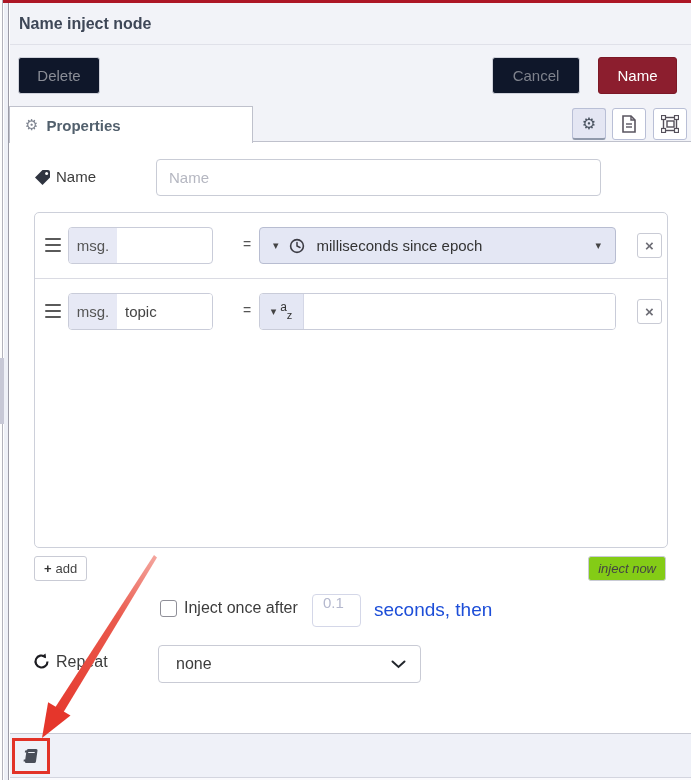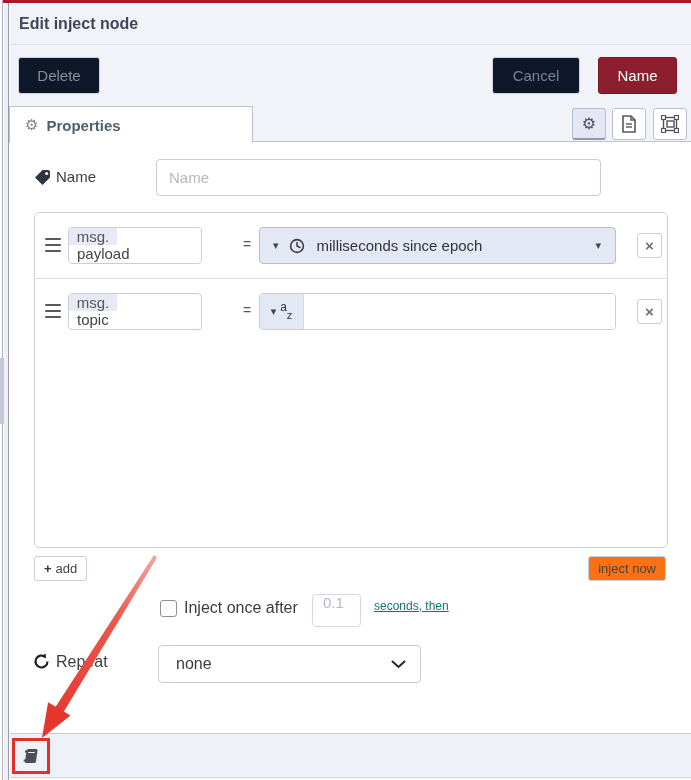--- a/index.html
+++ b/index.html
@@ -36,45 +36,45 @@
   .name-label{position:absolute;left:56px;top:168px;font-size:15px;color:#3c3c3c;}
   .name-input{position:absolute;left:156px;top:159px;width:445px;height:37px;border:1px solid #c9ccd6;border-radius:4px;padding:0 12px;font-size:15px;color:#444;font-family:inherit;outline:none;}
   .name-input::placeholder{color:#b5b7c1;}
   
   .prop-list{position:absolute;left:34px;top:212px;width:634px;height:336px;border:1px solid #cdd0da;border-radius:5px;background:#fff;}
   .prop-row{position:absolute;left:0;right:0;height:66px;}
   .prop-row.r0{top:0;border-bottom:1px solid #dadbe3;}
   .prop-row.r1{top:66px;}
   .drag-handle{position:absolute;left:10px;top:25px;width:16px;height:14px;display:flex;flex-direction:column;justify-content:space-between;cursor:grab;}
   .drag-handle span{display:block;height:2px;background:#5a5a5a;border-radius:1px;}
-  .msg-group{position:absolute;left:33px;top:14px;width:134px;height:37px;border:1px solid #c9ccd9;border-radius:4px;overflow:hidden;display:flex;background:#fff;flex-direction:column;}
+  .msg-group{position:absolute;left:33px;top:14px;width:145px;height:37px;border:1px solid #c9ccd9;border-radius:4px;overflow:hidden;display:flex;background:#fff;}
   .msg-prefix{width:48px;background:#e7e9f5;color:#555;font-size:15px;display:flex;align-items:center;justify-content:center;flex:none;}
   .msg-key{border:none;outline:none;width:100%;padding:0 8px;font-size:15px;color:#444;font-family:inherit;}
   .eq{position:absolute;left:208px;top:23px;font-size:14px;color:#555;}
   .typed-input-ts{position:absolute;left:224px;top:14px;width:357px;height:37px;background:#e4e7f4;border:1px solid #b8bdd1;border-radius:4px;display:flex;align-items:center;cursor:pointer;}
   .typed-input-str{position:absolute;left:224px;top:14px;width:357px;height:37px;background:#fff;border:1px solid #c9ccd9;border-radius:4px;display:flex;align-items:stretch;overflow:hidden;}
   .ti-caret{font-size:11px;color:#444;padding:0 0 0 13px;}
   .ti-caret.right{margin-left:auto;padding:0 14px 0 0;}
   .ti-label{font-size:15px;color:#333;margin-left:12px;}
   .ti-type-btn{width:44px;background:#e4e7f4;display:flex;align-items:center;justify-content:center;gap:4px;flex:none;cursor:pointer;border-right:1px solid #d4d7e6;}
   .ti-type-btn .ti-caret{padding:0;}
   .az{font-size:12px;color:#333;line-height:1;position:relative;top:-3px;}
   .az sub{font-size:11px;position:relative;top:5px;left:0px;}
   .ti-value-input{border:none;outline:none;flex:1;font-size:15px;padding:0 8px;font-family:inherit;color:#444;}
   .remove-btn{position:absolute;left:602px;top:20px;width:25px;height:25px;border:1px solid #c9cbd5;border-radius:3px;background:#fff;color:#6e6e76;font-size:15px;font-weight:bold;display:flex;align-items:center;justify-content:center;cursor:pointer;line-height:1;}
   .clock-icon{margin-left:10px;flex:none;display:flex;}
   
   .add-btn{position:absolute;left:34px;top:556px;height:25px;padding:0 9px;border:1px solid #c9cbd5;border-radius:3px;background:#fff;font-size:13px;color:#444;display:flex;align-items:center;gap:4px;cursor:pointer;}
   .add-plus{font-weight:bold;font-size:13px;color:#333;}
-  .inject-now-btn{position:absolute;right:25px;top:556px;height:25px;padding:0 9px;border:1px solid #c9cbd5;border-radius:3px;background:#f97316;font-size:13px;color:#444;display:flex;align-items:center;cursor:pointer;}
+  .inject-now-btn{position:absolute;right:25px;top:556px;height:25px;padding:0 9px;border:1px solid #c9cbd5;border-radius:3px;background:#84cc16;font-size:13px;color:#444;display:flex;align-items:center;cursor:pointer;font-style:italic;}
   
   .once-checkbox{position:absolute;left:160px;top:600px;width:17px;height:17px;border:1px solid #8f8f98;border-radius:3px;background:#fff;cursor:pointer;}
   .once-before{position:absolute;left:184px;top:599px;font-size:16px;color:#3c3c3c;}
   .once-input{position:absolute;left:312px;top:594px;width:49px;height:33px;border:1px solid #d4d7e8;border-radius:4px;color:#b4b8ce;font-size:15px;padding:0 0 16px 10px;font-family:inherit;outline:none;background:#fff;}
-  .once-after{position:absolute;left:374px;top:599px;font-size:12px;color:#0f766e;text-decoration:underline;}
+  .once-after{position:absolute;left:374px;top:599px;font-size:19px;color:#1d4ed8;}
   
   .repeat-icon{position:absolute;left:33px;top:653px;display:flex;}
   .repeat-label{position:absolute;left:56px;top:653px;font-size:16px;color:#3c3c3c;}
   .repeat-select{position:absolute;left:158px;top:645px;width:263px;height:38px;border:1px solid #c9cbd5;border-radius:4px;background:#fff;display:flex;align-items:center;cursor:pointer;}
   .repeat-value{font-size:16px;color:#3c3c3c;margin-left:17px;}
   .repeat-chevron{margin-left:auto;margin-right:14px;display:flex;}
   
   .footer-bar{position:absolute;left:10px;top:733px;right:0;height:44px;background:#eff1f8;border-top:1px solid #c8cad4;}
   .footer-bottom-strip{position:absolute;left:10px;top:777px;right:0;height:3px;background:#fafafd;border-top:1px solid #d3d5df;}
   .help-btn{position:absolute;left:15px;top:741px;width:32px;height:30px;display:flex;align-items:center;justify-content:center;cursor:pointer;background:transparent;border:none;}
@@ -87,21 +87,21 @@
 <body>
 
 <div id="app">
 
   <div class="workspace-edge"></div>
   <div class="left-strip"></div>
   <div class="left-scroll-thumb"></div>
   <div class="top-line" style="background:#ad1625;"></div>
 
   <div class="tray-header">
-    <span class="tray-title">Edit inject node</span>
+    <span class="tray-title">Name inject node</span>
   </div>
 
   <div class="tray-toolbar">
     <button class="btn btn-delete">Delete</button>
     <button class="btn btn-cancel">Cancel</button>
     <button class="btn btn-done" style="background:#8c1e2e;">Name</button>
   </div>
 
   <div class="tab-row-bg"></div>
   <div class="tab-underline"></div>
@@ -147,21 +147,20 @@
   <div class="prop-list">
 
     <div class="prop-row r0">
       <div class="drag-handle">
           <span></span>
           <span></span>
           <span></span>
         </div>
       <div class="msg-group">
         <span class="msg-prefix">msg.</span>
-        <input class="msg-key" value="payload" style="">
       </div>
       <span class="eq">=</span>
       <div class="typed-input-ts">
         <span class="ti-caret">▾</span>
         <span class="clock-icon">
           <svg width="16" height="16" viewBox="0 0 16 16">
               <circle cx="8" cy="8" r="6.4" fill="none" stroke="#3c3c44" stroke-width="1.6"></circle>
               <path d="M8 4.5 V8 L11 9.5" fill="none" stroke="#3c3c44" stroke-width="1.5" stroke-linecap="round"></path>
             </svg>
         </span>

